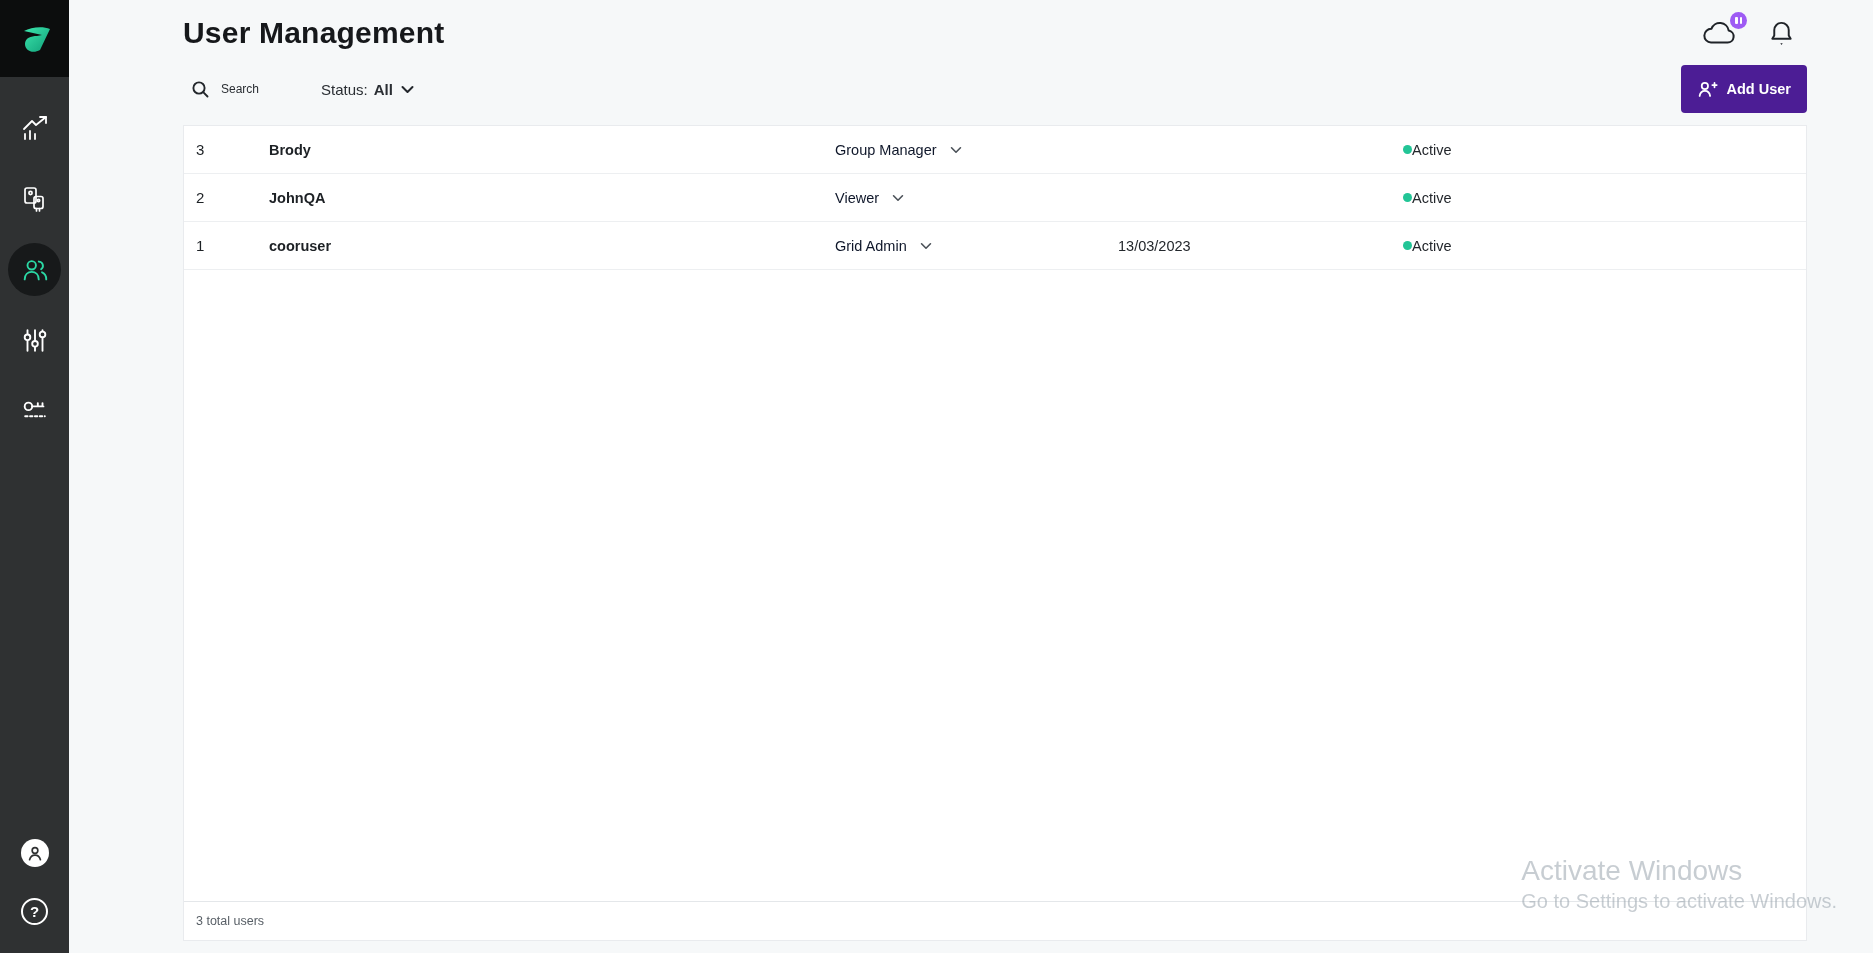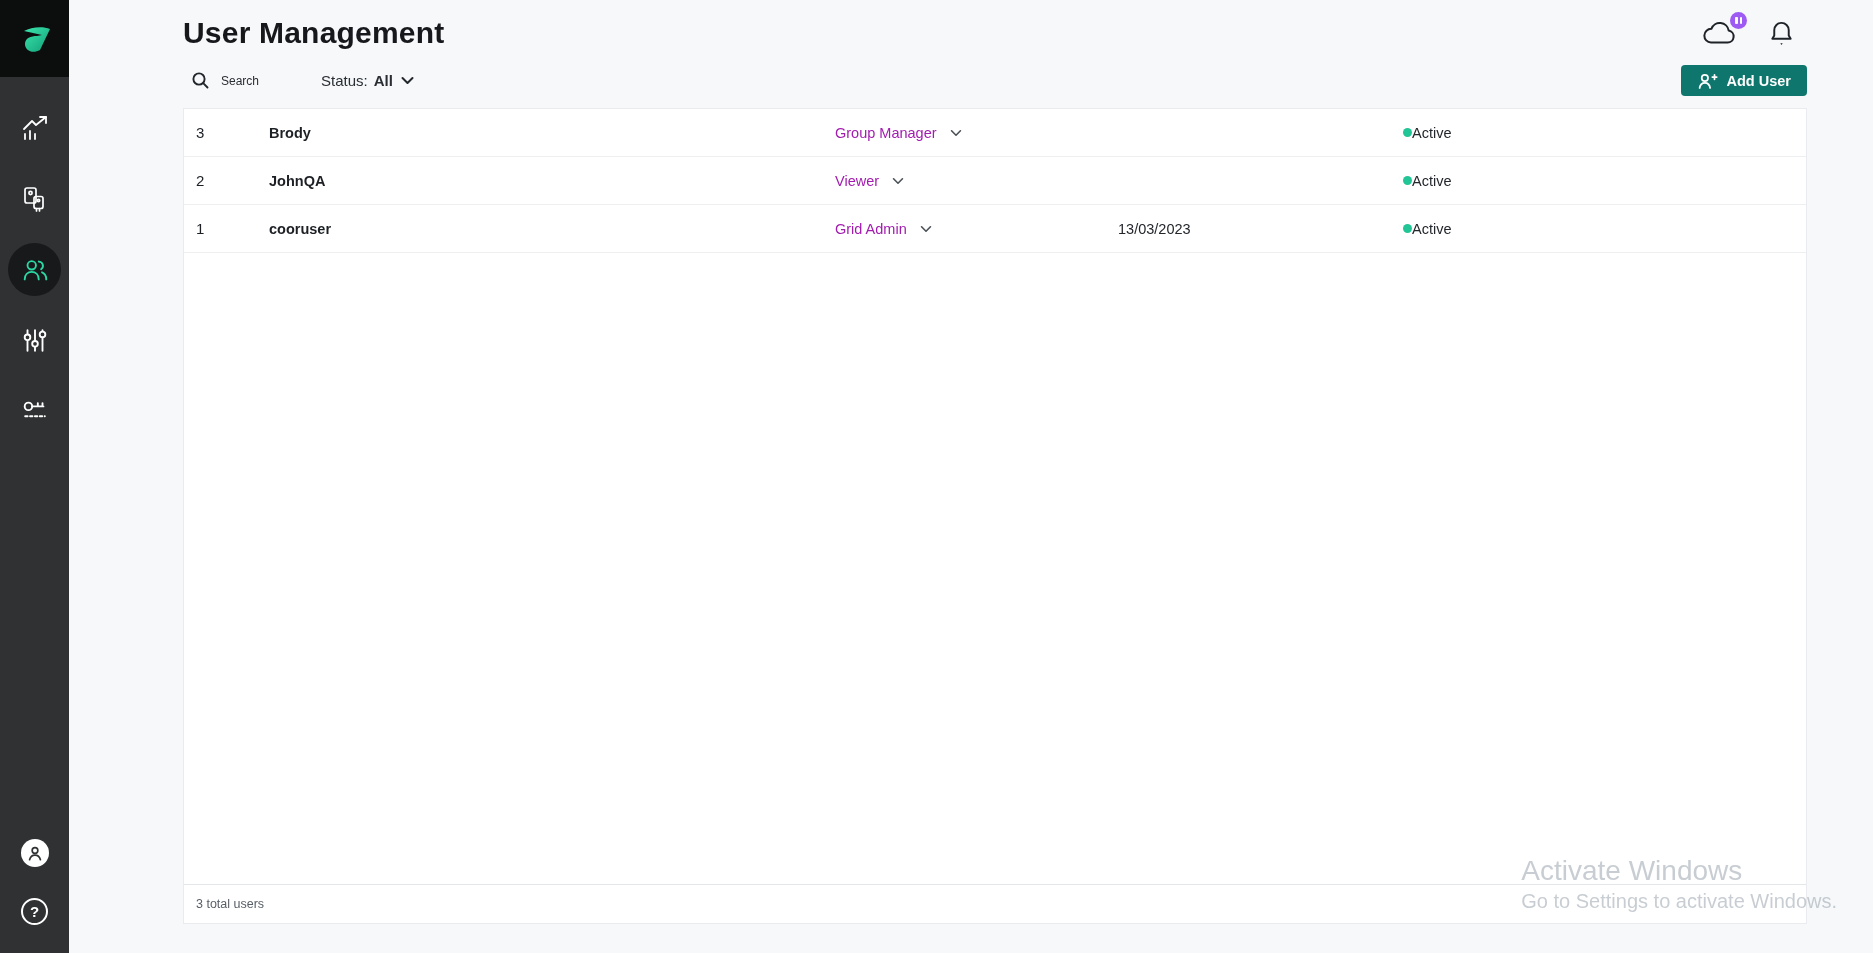--- a/index.html
+++ b/index.html
@@ -50,36 +50,36 @@
     background:#9e5bf4; display:flex; align-items:center; justify-content:center; gap:2px;
   }
   .pause-badge i { display:block; width:2.2px; height:7px; background:#fff; border-radius:1px; }
   
   .toolbar { display:flex; align-items:center; padding:15px 66px 0 122px; }
   .search-group { display:flex; align-items:center; gap:11px; color:#2a2e33; font-size:12px; cursor:text; }
   .status-filter { display:flex; align-items:center; gap:6px; margin-left:62px; font-size:15px; color:#2a2e33; cursor:pointer;text-align:center; }
   .status-filter .val { font-weight:700; }
   .status-filter svg { margin-left:2px; }
   .add-user-btn {
-    margin-left:auto; height:31px; padding:0 16px; border:none; border-radius:4px;
-    background:#0f766e; color:#ffffff; font-family:inherit; font-size:14.5px; font-weight:700;
+    margin-left:auto; height:48px; padding:0 16px; border:none; border-radius:4px;
+    background:#4c1d95; color:#ffffff; font-family:inherit; font-size:14.5px; font-weight:700;
     display:flex; align-items:center; gap:9px; cursor:pointer;
   }
   
   .table-card {
     margin:12px 66px 0 114px; height:816px; background:#ffffff;
     border:1px solid #e9ebee; display:flex; flex-direction:column;
   }
   .tgrid { display:grid; grid-template-columns:85px 283px 283px 283px 285px 1fr; align-items:center; }
   .thead { background:#dfe3e5; height:41px; color:#4b5158; font-size:14px; font-weight:700; flex:none; }
   .th-id { display:flex; align-items:center; gap:9px; padding-left:12px; cursor:pointer; color:#2d3237; }
   .trow { height:48px; border-bottom:1px solid #edeff1; background:#fff; font-size:14.5px; flex:none; }
   .cell-id { padding-left:12px; font-size:15px; font-weight:500; color:#1d2125; }
   .cell-user { font-weight:700; color:#1d2125; }
-  .role-select { display:inline-flex; align-items:center; gap:13px; cursor:pointer; color:#a21caf; }
+  .role-select { display:inline-flex; align-items:center; gap:13px; cursor:pointer; color:#0f172a; }
   .role-select svg { color:#4b5158; }
   .status-cell { display:flex; align-items:center; gap:0; }
   .status-dot { width:9px; height:9px; border-radius:50%; background:#22c596; }
   .tfiller { flex:1; }
   .tfoot {
     height:39px; flex:none; border-top:1px solid #e4e7ea;
     display:flex; align-items:center; padding-left:12px;
     color:#585f66; font-size:12.5px;
   }
   

